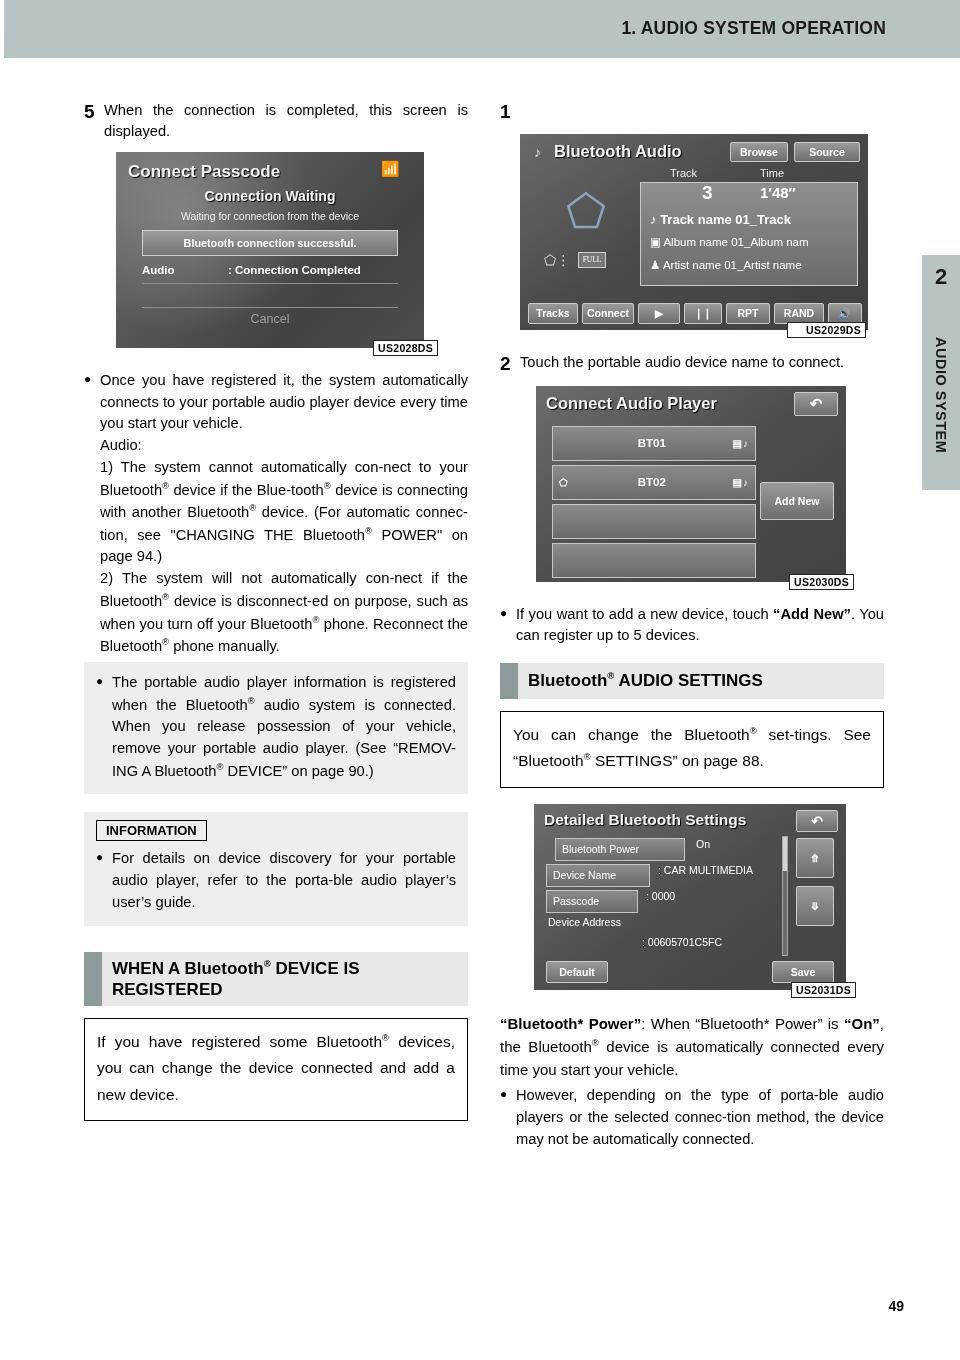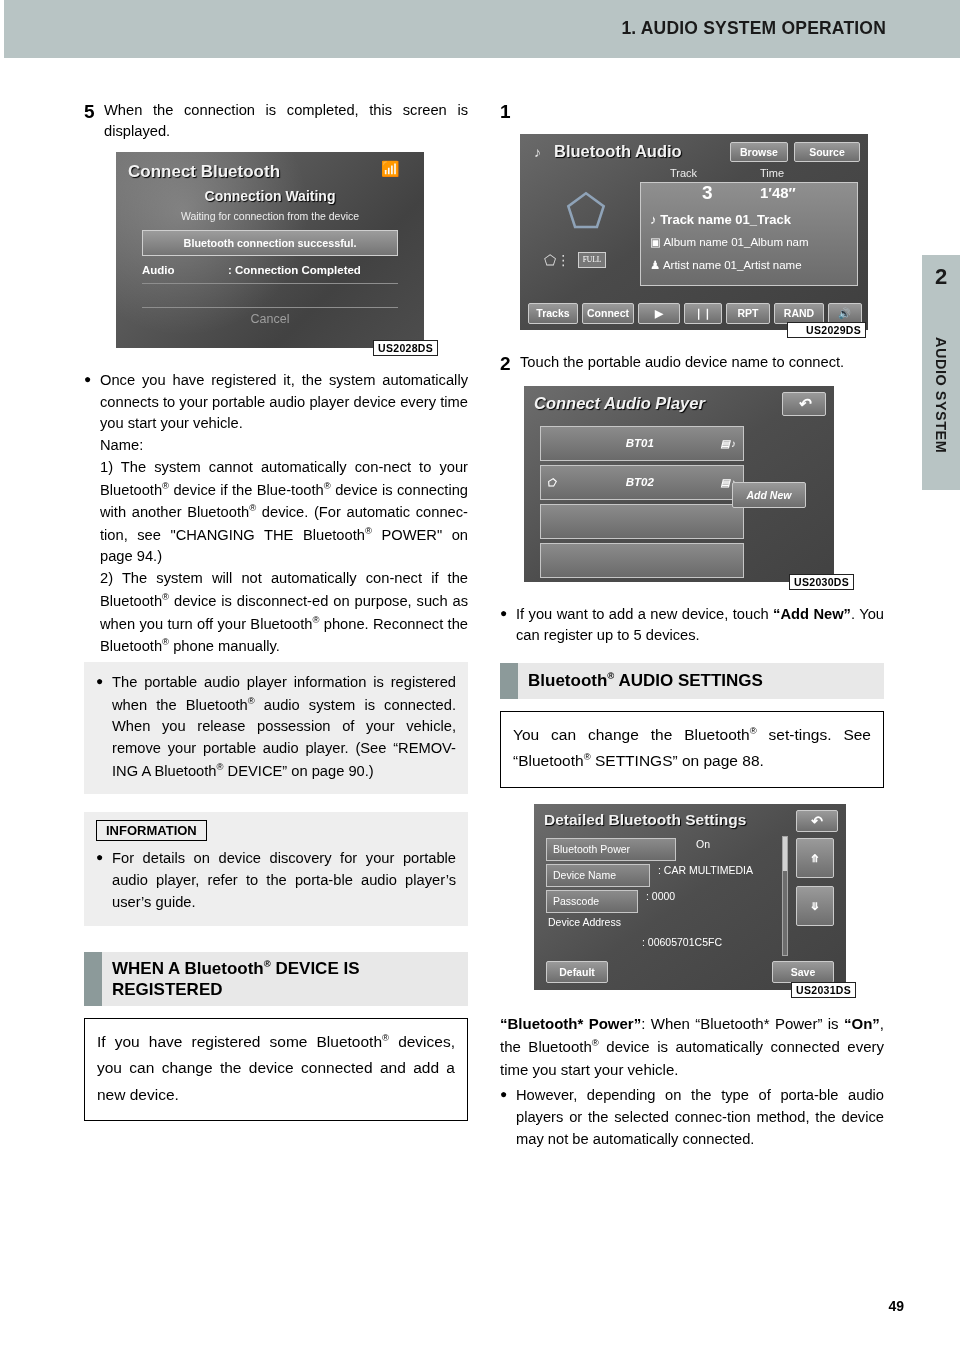--- a/index.html
+++ b/index.html
@@ -174,40 +174,39 @@
   .s2-bottom .bb { height:21px; }
   .s2-bottom .w1 { width:50px; } .s2-bottom .w2 { width:52px; }
   .s2-bottom .w3 { width:42px; } .s2-bottom .w4 { width:38px; }
   .s2-bottom .w5 { width:44px; } .s2-bottom .w6 { width:50px; }
   .s2-bottom .w7 { width:34px; }
 
   
   .s3 {
     width:310px; height:196px;
     background:linear-gradient(145deg,#6d6d6d,#4d4d4d 50%,#424242);
-    margin-left:24px;
-    font-style:italic;
+    margin-left:36px;
   }
   .s3-title { position:absolute; left:10px; top:8px; font-size:16.5px; font-weight:bold; color:#f2f2f2; text-shadow:1px 1px 1px #000;}
   .s3-back {
     position:absolute; right:8px; top:6px; width:44px; height:24px;
   }
   .s3-list { position:absolute; left:16px; top:40px; width:204px; }
   .s3-item {
     height:35px; margin-bottom:4px;
     background:linear-gradient(#8b8b8b,#6a6a6a);
     border:1px solid #c6c6c6;
     display:flex; align-items:center;
     font-size:11.5px; font-weight:bold; color:#fff;
     padding:0 6px;
   }
   .s3-item .nm { flex:1; text-align:center; }
   .s3-item .icons { font-size:10px; letter-spacing:1px; }
   .s3-addnew {
-    position:absolute; right:28px; top:96px; width:74px; height:26px;
+    position:absolute; right:12px; top:96px; width:74px; height:38px;
   }
 
   
   .s4 {
     width:312px; height:186px;
     background:linear-gradient(145deg,#6d6d6d,#4d4d4d 50%,#424242);
     margin-left:34px;
   }
   .s4-title { position:absolute; left:10px; top:7px; font-size:15.5px; font-weight:bold; color:#f2f2f2; text-shadow:1px 1px 1px #000;}
   .s4-back { position:absolute; right:8px; top:6px; width:42px; height:22px; }
@@ -280,41 +279,41 @@
 
 <div class="col-left">
 
   <div class="step">
     <div class="step-num">5</div>
     <div class="step-text">When the connection is completed, this screen is displayed.</div>
   </div>
 
   <div class="shot-wrap">
     <div class="screenshot s1">
-      <div class="s1-title">Connect Bluetooth</div>
+      <div class="s1-title">Connect Passcode</div>
       <div class="s1-icon">📶</div>
       <div class="s1-sub">Connection Waiting</div>
       <div class="s1-sub2">Waiting for connection from the device</div>
       <div class="s1-bar">Bluetooth connection successful.</div>
       <div class="s1-row">
         <div class="k">Audio</div>
         <div>: Connection Completed</div>
       </div>
       <div class="s1-line"></div>
       <div class="s1-line2"></div>
       <div class="s1-cancel">Cancel</div>
     </div>
     <div class="shot-caption" style="right:30px;bottom:-8px;">US2028DS</div>
   </div>
 
   <div class="bullet-row">
     <div class="bullet-dot">●</div>
     <div class="para">
       <span>Once you have registered it, the system automatically connects to your portable audio player device every time you start your vehicle.</span><br>
-      <span>Name:</span><br>
+      <span>Audio:</span><br>
       <span>1) The system cannot automatically con-nect to your Bluetooth</span><sup>®</sup><span> device if the Blue-tooth</span><sup>®</sup><span> device is connecting with another Bluetooth</span><sup>®</sup><span> device. (For automatic connec-tion, see "CHANGING THE Bluetooth</span><sup>®</sup><span> POWER" on page 94.)</span><br>
       <span>2) The system will not automatically con-nect if the Bluetooth</span><sup>®</sup><span> device is disconnect-ed on purpose, such as when you turn off your Bluetooth</span><sup>®</sup><span> phone. Reconnect the Bluetooth</span><sup>®</sup><span> phone manually.</span>
     </div>
   </div>
 
   <div class="grey-box">
     <div class="bullet-row">
       <div class="bullet-dot">●</div>
       <div class="para">
         <span>The portable audio player information is registered when the Bluetooth</span><sup>®</sup><span> audio system is connected. When you release possession of your vehicle, remove your portable audio player. (See “REMOV-ING A Bluetooth</span><sup>®</sup><span> DEVICE” on page 90.)</span>
@@ -429,21 +428,21 @@
   <div class="outline-box">
     <span>You can change the Bluetooth</span><sup>®</sup><span> set-tings. See “Bluetooth</span><sup>®</sup><span> SETTINGS” on page 88.</span>
   </div>
 
   <div class="shot-wrap">
     <div class="screenshot s4">
       <div class="s4-title">Detailed Bluetooth Settings</div>
       <div class="btn-g s4-back" style="font-size:14px;">↶</div>
 
       <div class="s4-row" style="top:34px;">
-        <div class="s4-key" style="width:130px;">Bluetooth Power</div>
+        <div class="s4-key" style="width:130px;margin-left:9px;">Bluetooth Power</div>
         <div class="s4-val" style="position:absolute;left:150px;top:0;">On</div>
       </div>
       <div class="s4-row" style="top:60px;">
         <div class="s4-key" style="width:104px;">Device Name</div>
         <div class="s4-val" style="position:absolute;left:112px;top:0;">: CAR MULTIMEDIA</div>
       </div>
       <div class="s4-row" style="top:86px;">
         <div class="s4-key" style="width:92px;">Passcode</div>
         <div class="s4-val" style="position:absolute;left:100px;top:0;">: 0000</div>
       </div>

